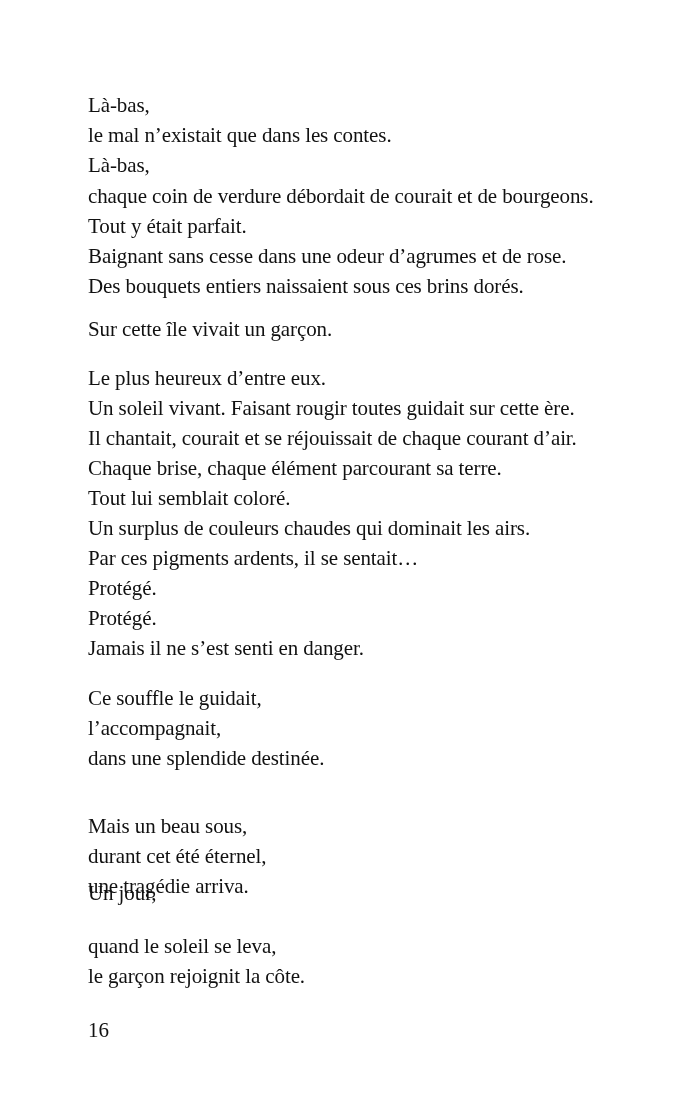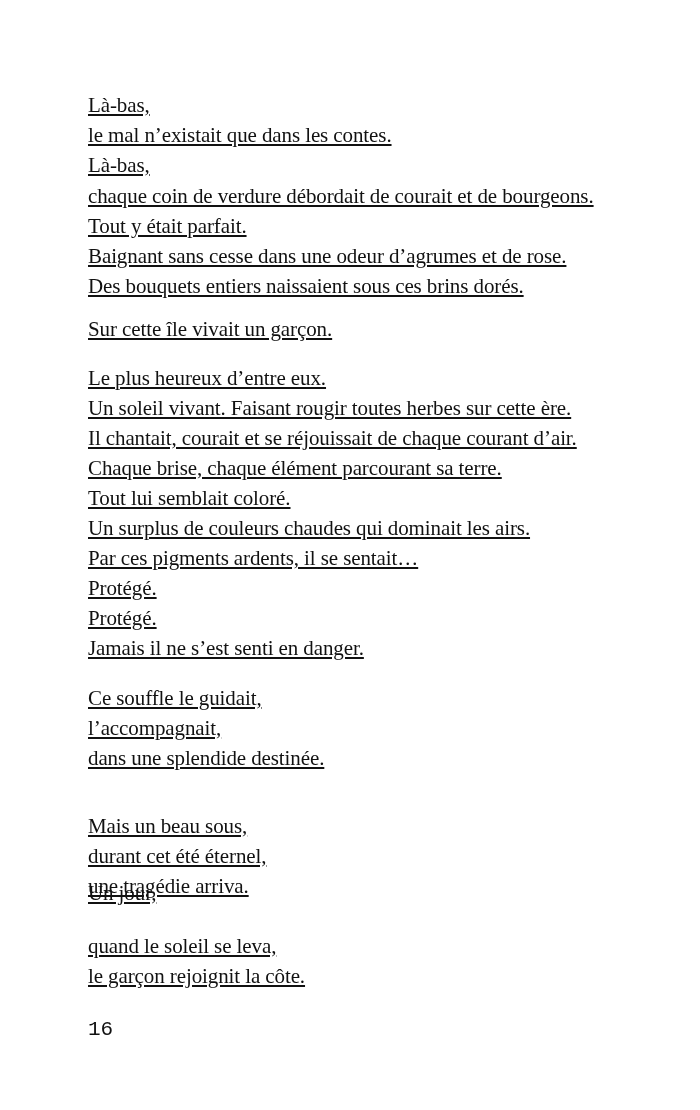--- a/index.html
+++ b/index.html
@@ -1,40 +1,40 @@
 <!DOCTYPE html>
 <html><head>
 <meta charset="utf-8">
 <style>
   html, body { margin: 0; padding: 0; background: #ffffff; }
   body { width: 700px; height: 1110px; position: relative; overflow: hidden;
          font-family: "Liberation Serif", "DejaVu Serif", serif; color: #111111; }
   .page { position: absolute; left: 0; top: 0; width: 700px; height: 1110px; }
-  .line { position: absolute; left: 88px; font-size: 21px; line-height: 30px; white-space: nowrap; letter-spacing: -0.1px; text-decoration: underline; }
-  .pagenum { position: absolute; left: 88px; top: 1015px; font-size: 21px; line-height: 30px; font-family: Liberation Mono, monospace; }
+  .line { position: absolute; left: 88px; font-size: 21px; line-height: 30px; white-space: nowrap; letter-spacing: -0.1px; }
+  .pagenum { position: absolute; left: 88px; top: 1015px; font-size: 21px; line-height: 30px; }
 </style>
 </head>
 <body>
 
 <div class="page">
 
   <div>
     <div class="line" style="top:90px">Là-bas,</div>
     <div class="line" style="top:120px">le mal n’existait que dans les contes.</div>
     <div class="line" style="top:150px">Là-bas,</div>
     <div class="line" style="top:181px">chaque coin de verdure débordait de courait et de bourgeons.</div>
     <div class="line" style="top:211px">Tout y était parfait.</div>
     <div class="line" style="top:241px">Baignant sans cesse dans une odeur d’agrumes et de rose.</div>
     <div class="line" style="top:271px">Des bouquets entiers naissaient sous ces brins dorés.</div>
   </div>
 
   <div>
     <div class="line" style="top:314px">Sur cette île vivait un garçon.</div>
     <div class="line" style="top:363px">Le plus heureux d’entre eux.</div>
-    <div class="line" style="top:393px">Un soleil vivant. Faisant rougir toutes herbes sur cette ère.</div>
+    <div class="line" style="top:393px">Un soleil vivant. Faisant rougir toutes guidait sur cette ère.</div>
     <div class="line" style="top:423px">Il chantait, courait et se réjouissait de chaque courant d’air.</div>
     <div class="line" style="top:453px">Chaque brise, chaque élément parcourant sa terre.</div>
     <div class="line" style="top:483px">Tout lui semblait coloré.</div>
     <div class="line" style="top:513px">Un surplus de couleurs chaudes qui dominait les airs.</div>
     <div class="line" style="top:543px">Par ces pigments ardents, il se sentait…</div>
     <div class="line" style="top:573px">Protégé.</div>
     <div class="line" style="top:603px">Protégé.</div>
     <div class="line" style="top:633px">Jamais il ne s’est senti en danger.</div>
   </div>
 

